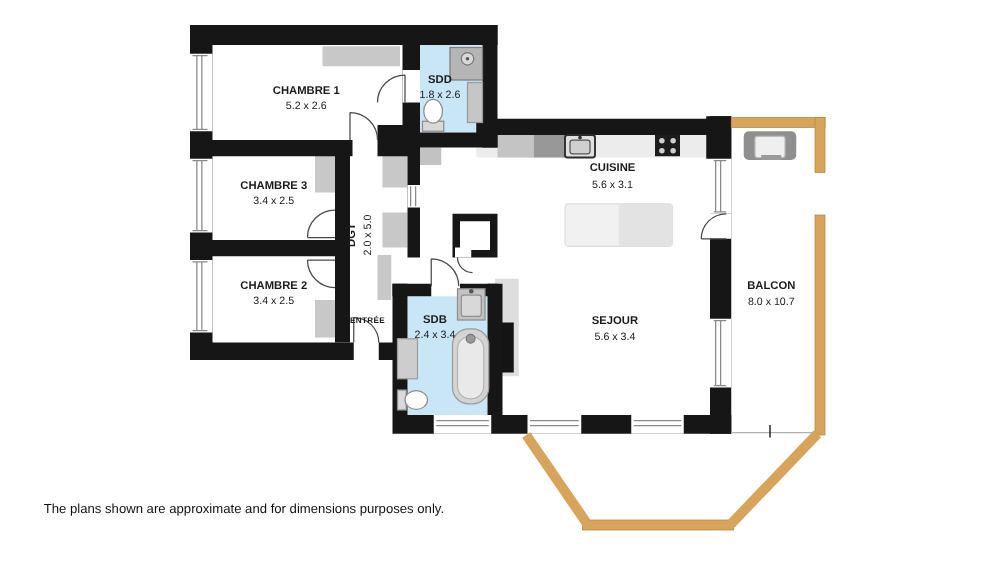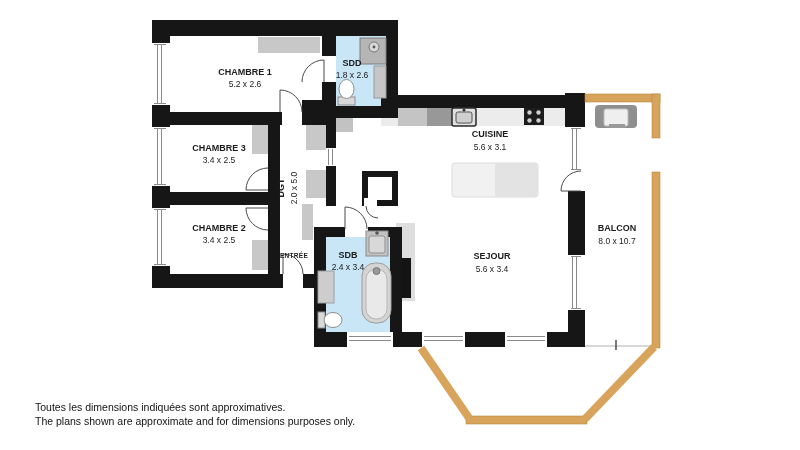--- a/index.html
+++ b/index.html
@@ -195,16 +195,15 @@
       <text class="room-name" x="490" y="137">CUISINE</text>
       <text class="room-dims" x="490" y="150">5.6 x 3.1</text>
       <text class="room-name" x="492" y="259">SEJOUR</text>
       <text class="room-dims" x="492" y="272">5.6 x 3.4</text>
       <text class="room-name" x="617" y="231">BALCON</text>
       <text class="room-dims" x="617" y="244">8.0 x 10.7</text>
     </g>
   </svg>
 
   <div class="disclaimer">
-    <div>Toutes les dimensions indiquées sont approximatives.</div>
     <div>The plans shown are approximate and for dimensions purposes only.</div>
   </div>
 </div>
 
 </body></html>

